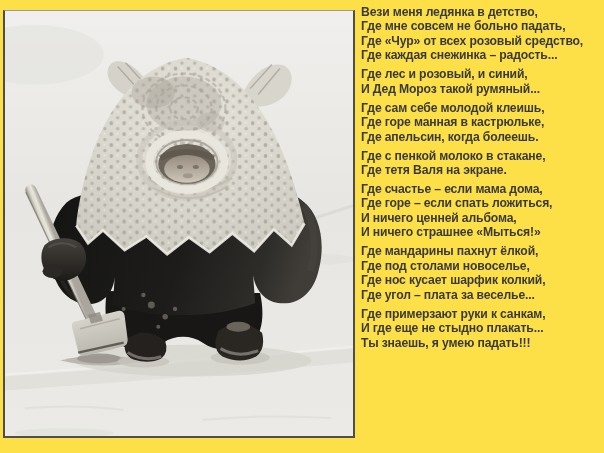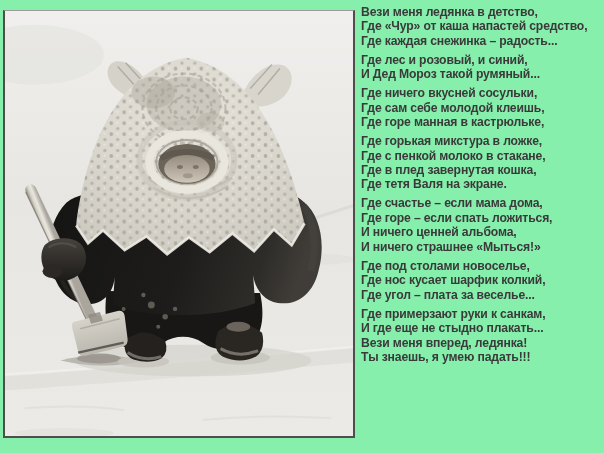--- a/index.html
+++ b/index.html
@@ -3,21 +3,21 @@
 <meta charset="utf-8">
 <style>
   html,body{margin:0;padding:0;}
   body{
     width:604px;height:453px;
     font-family:"Liberation Sans",sans-serif;
     background:#fdfdfc;
   }
   .canvas{
     position:relative;width:604px;height:453px;
-    background:#86efac;overflow:hidden;
+    background:#fde047;overflow:hidden;
   }
   .photo-frame{
     position:absolute;left:3px;top:10px;width:352px;height:428px;
     margin:0;box-sizing:border-box;
     border:2px solid #4e4e4c;border-top:1px solid #9b9b99;
     background:#e8e7e4;
   }
   .photo-frame svg{display:block;width:100%;height:100%;}
   .poem{
     position:absolute;left:361px;top:5px;width:242px;
@@ -182,50 +182,49 @@
         <ellipse cx="177" cy="157" rx="3" ry="2" fill="#7c7468"></ellipse>
         <ellipse cx="193" cy="157" rx="3" ry="2" fill="#7c7468"></ellipse>
         <ellipse cx="185" cy="166" rx="5" ry="2.5" fill="#9a9083" opacity="0.8"></ellipse>
       </g>
     </svg>
   </figure>
 
   <div class="poem" style="color: rgb(58, 58, 58);">
       <div class="stanza">
         <div class="line">Вези меня ледянка в детство,</div>
-        <div class="line">Где «Чур» от каша напастей средство,</div>
+        <div class="line">Где мне совсем не больно падать,</div>
+        <div class="line">Где «Чур» от всех розовый средство,</div>
         <div class="line">Где каждая снежинка – радость...</div>
       </div>
       <div class="stanza">
         <div class="line">Где лес и розовый, и синий,</div>
         <div class="line">И Дед Мороз такой румяный...</div>
       </div>
       <div class="stanza">
-        <div class="line">Где ничего вкусней сосульки,</div>
         <div class="line">Где сам себе молодой клеишь,</div>
         <div class="line">Где горе манная в кастрюльке,</div>
-      </div>
-      <div class="stanza">
-        <div class="line">Где горькая микстура в ложке,</div>
+        <div class="line">Где апельсин, когда болеешь.</div>
+      </div>
+      <div class="stanza">
         <div class="line">Где с пенкой молоко в стакане,</div>
-        <div class="line">Где в плед завернутая кошка,</div>
         <div class="line">Где тетя Валя на экране.</div>
       </div>
       <div class="stanza">
         <div class="line">Где счастье – если мама дома,</div>
         <div class="line">Где горе – если спать ложиться,</div>
         <div class="line">И ничего ценней альбома,</div>
         <div class="line">И ничего страшнее «Мыться!»</div>
       </div>
       <div class="stanza">
+        <div class="line">Где мандарины пахнут ёлкой,</div>
         <div class="line">Где под столами новоселье,</div>
         <div class="line">Где нос кусает шарфик колкий,</div>
         <div class="line">Где угол – плата за веселье...</div>
       </div>
       <div class="stanza">
         <div class="line">Где примерзают руки к санкам,</div>
         <div class="line">И где еще не стыдно плакать...</div>
-        <div class="line">Вези меня вперед, ледянка!</div>
         <div class="line">Ты знаешь, я умею падать!!!</div>
       </div>
     </div>
 
 </div>
 
 </body></html>

